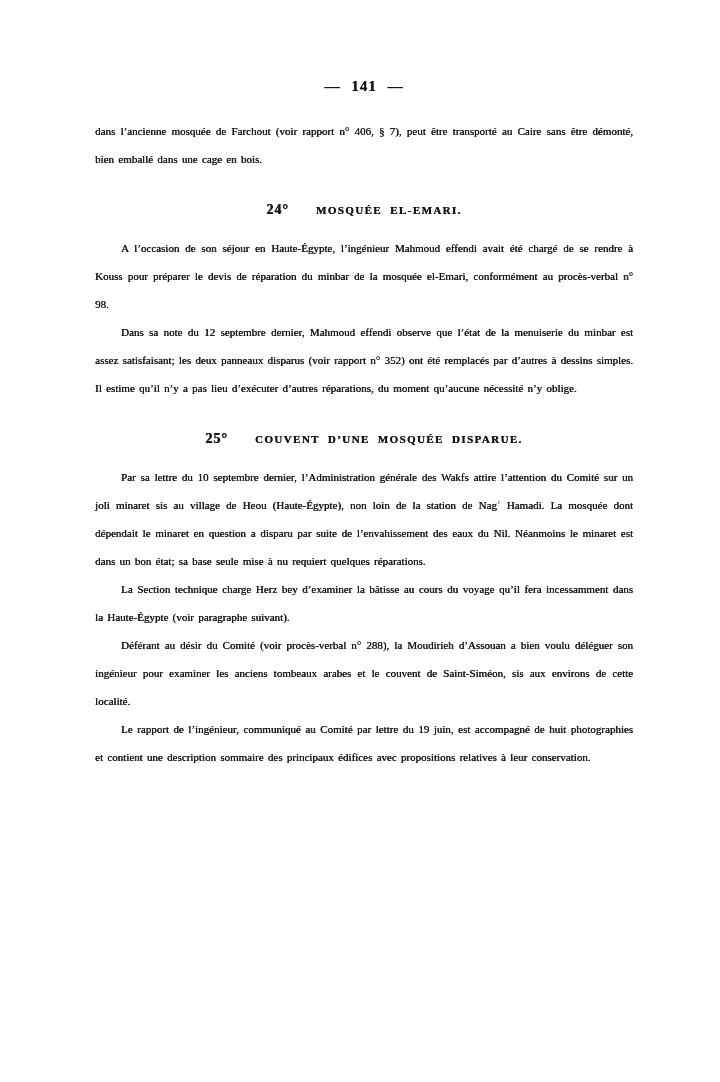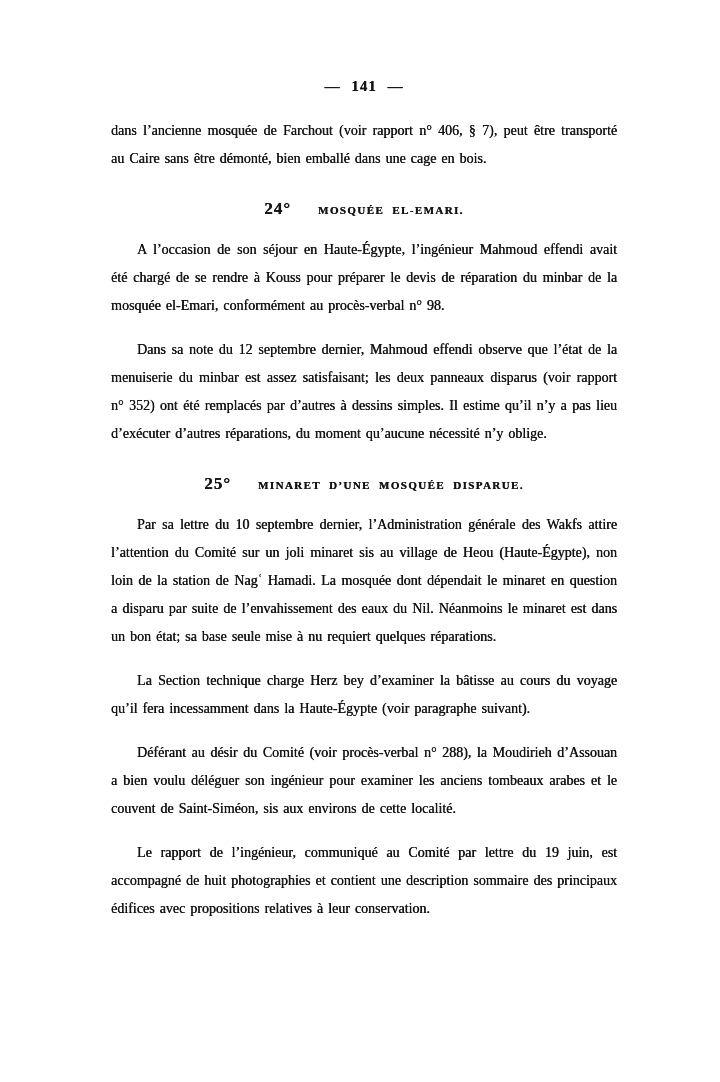--- a/index.html
+++ b/index.html
@@ -26,39 +26,39 @@
   .page-number {
     text-align: center;
     font-size: 15px;
     font-weight: 700;
     letter-spacing: 1px;
     word-spacing: 6px;
     margin: 0 0 22px 0;
     text-shadow: 0.3px 0 0 currentColor;
   }
   .para {
-    margin: 16px;
-    font-size: 14px;
+    margin: 0;
+    font-size: 11px;
     line-height: 28px;
     text-align: justify;
     text-indent: 26px;
     word-spacing: 1.5px;
     text-shadow: 0.35px 0 0 currentColor;
   }
   .para.no-indent {
     text-indent: 0;
   }
   .heading {
     margin: 20px 0 14px 0;
     text-align: center;
     white-space: nowrap;
     text-shadow: 0.35px 0 0 currentColor;
   }
   .heading .num {
-    font-size: 17px;
+    font-size: 14px;
     letter-spacing: 1px;
     margin-right: 27px;
   }
   .heading .title {
     font-size: 11px;
     font-weight: 700;
     letter-spacing: 1.4px;
     word-spacing: 4px;
   }
 </style>
@@ -74,21 +74,21 @@
 
   <h2 class="heading">
     <span class="num">24°</span><span class="title">MOSQUÉE EL-EMARI.</span>
   </h2>
 
   <p class="para">A l’occasion de son séjour en Haute-Égypte, l’ingénieur Mahmoud effendi avait été chargé de se rendre à Kouss pour préparer le devis de réparation du minbar de la mosquée el-Emari, conformément au procès-verbal n° 98.</p>
 
   <p class="para">Dans sa note du 12 septembre dernier, Mahmoud effendi observe que l’état de la menuiserie du minbar est assez satisfaisant; les deux panneaux disparus (voir rapport n° 352) ont été remplacés par d’autres à dessins simples. Il estime qu’il n’y a pas lieu d’exécuter d’autres réparations, du moment qu’aucune nécessité n’y oblige.</p>
 
   <h2 class="heading">
-    <span class="num">25°</span><span class="title">MINARET D’UNE MOSQUÉE DISPARUE.</span>
+    <span class="num">25°</span><span class="title">COUVENT D’UNE MOSQUÉE DISPARUE.</span>
   </h2>
 
   <p class="para">Par sa lettre du 10 septembre dernier, l’Administration générale des Wakfs attire l’attention du Comité sur un joli minaret sis au village de Heou (Haute-Égypte), non loin de la station de Nagʿ Hamadi. La mosquée dont dépendait le minaret en question a disparu par suite de l’envahissement des eaux du Nil. Néanmoins le minaret est dans un bon état; sa base seule mise à nu requiert quelques réparations.</p>
 
   <p class="para">La Section technique charge Herz bey d’examiner la bâtisse au cours du voyage qu’il fera incessamment dans la Haute-Égypte (voir paragraphe suivant).</p>
 
 
   <p class="para">Déférant au désir du Comité (voir procès-verbal n° 288), la Moudirieh d’Assouan a bien voulu déléguer son ingénieur pour examiner les anciens tombeaux arabes et le couvent de Saint-Siméon, sis aux environs de cette localité.</p>
 
   <p class="para">Le rapport de l’ingénieur, communiqué au Comité par lettre du 19 juin, est accompagné de huit photographies et contient une description sommaire des principaux édifices avec propositions relatives à leur conservation.</p>

